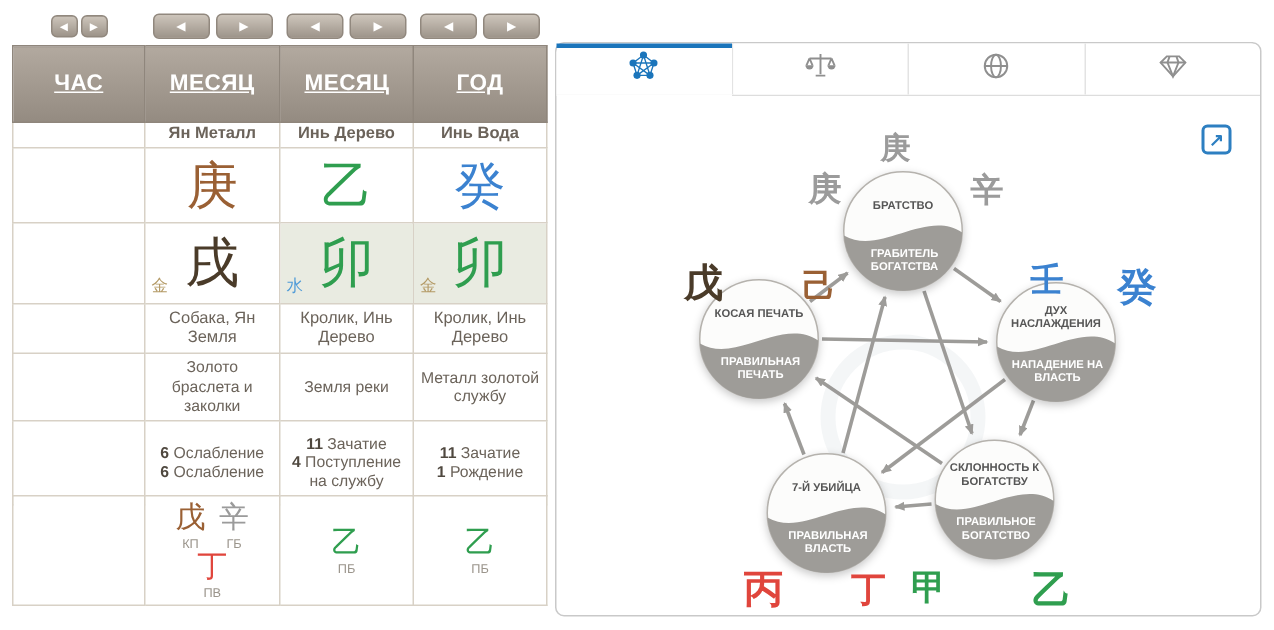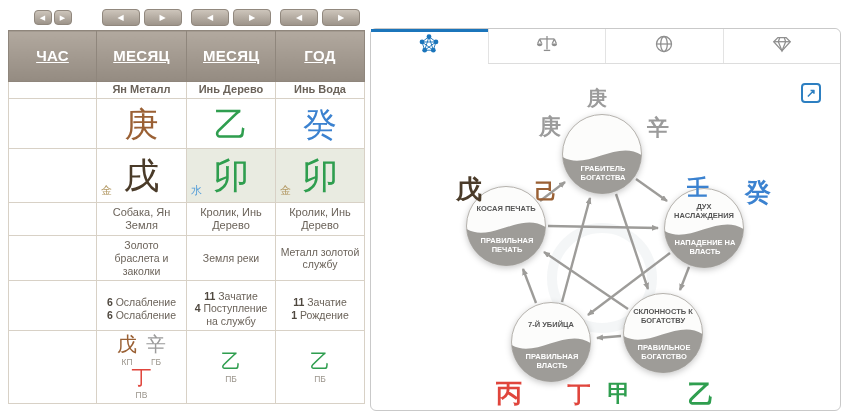--- a/index.html
+++ b/index.html
@@ -252,20 +252,21 @@
           <line x1="299" y1="188" x2="217" y2="250"></line>
           <line x1="191" y1="237" x2="219" y2="133"></line>
         </g>
       </svg>
 
       <div class="node" style="left:190px;top:48px">
         <svg width="82" height="82" viewBox="0 0 82 82">
           <circle cx="41" cy="41" r="39.5" fill="#fcfcfb" stroke="#b5b2ad"></circle>
           <path d="M1.6,44 C26,58 56,26 80.5,42 A39.5,39.5 0 0 1 1.6,44 Z" fill="#9e9c98"></path>
         </svg>
+        <div class="nt">БРАТСТВО</div>
         <div class="nb">ГРАБИТЕЛЬ БОГАТСТВА</div>
       </div>
       <div class="node" style="left:94px;top:120px">
         <svg width="82" height="82" viewBox="0 0 82 82">
           <circle cx="41" cy="41" r="39.5" fill="#fcfcfb" stroke="#b5b2ad"></circle>
           <path d="M1.6,44 C26,58 56,26 80.5,42 A39.5,39.5 0 0 1 1.6,44 Z" fill="#9e9c98"></path>
         </svg>
         <div class="nt">КОСАЯ ПЕЧАТЬ</div>
         <div class="nb">ПРАВИЛЬНАЯ ПЕЧАТЬ</div>
       </div>

